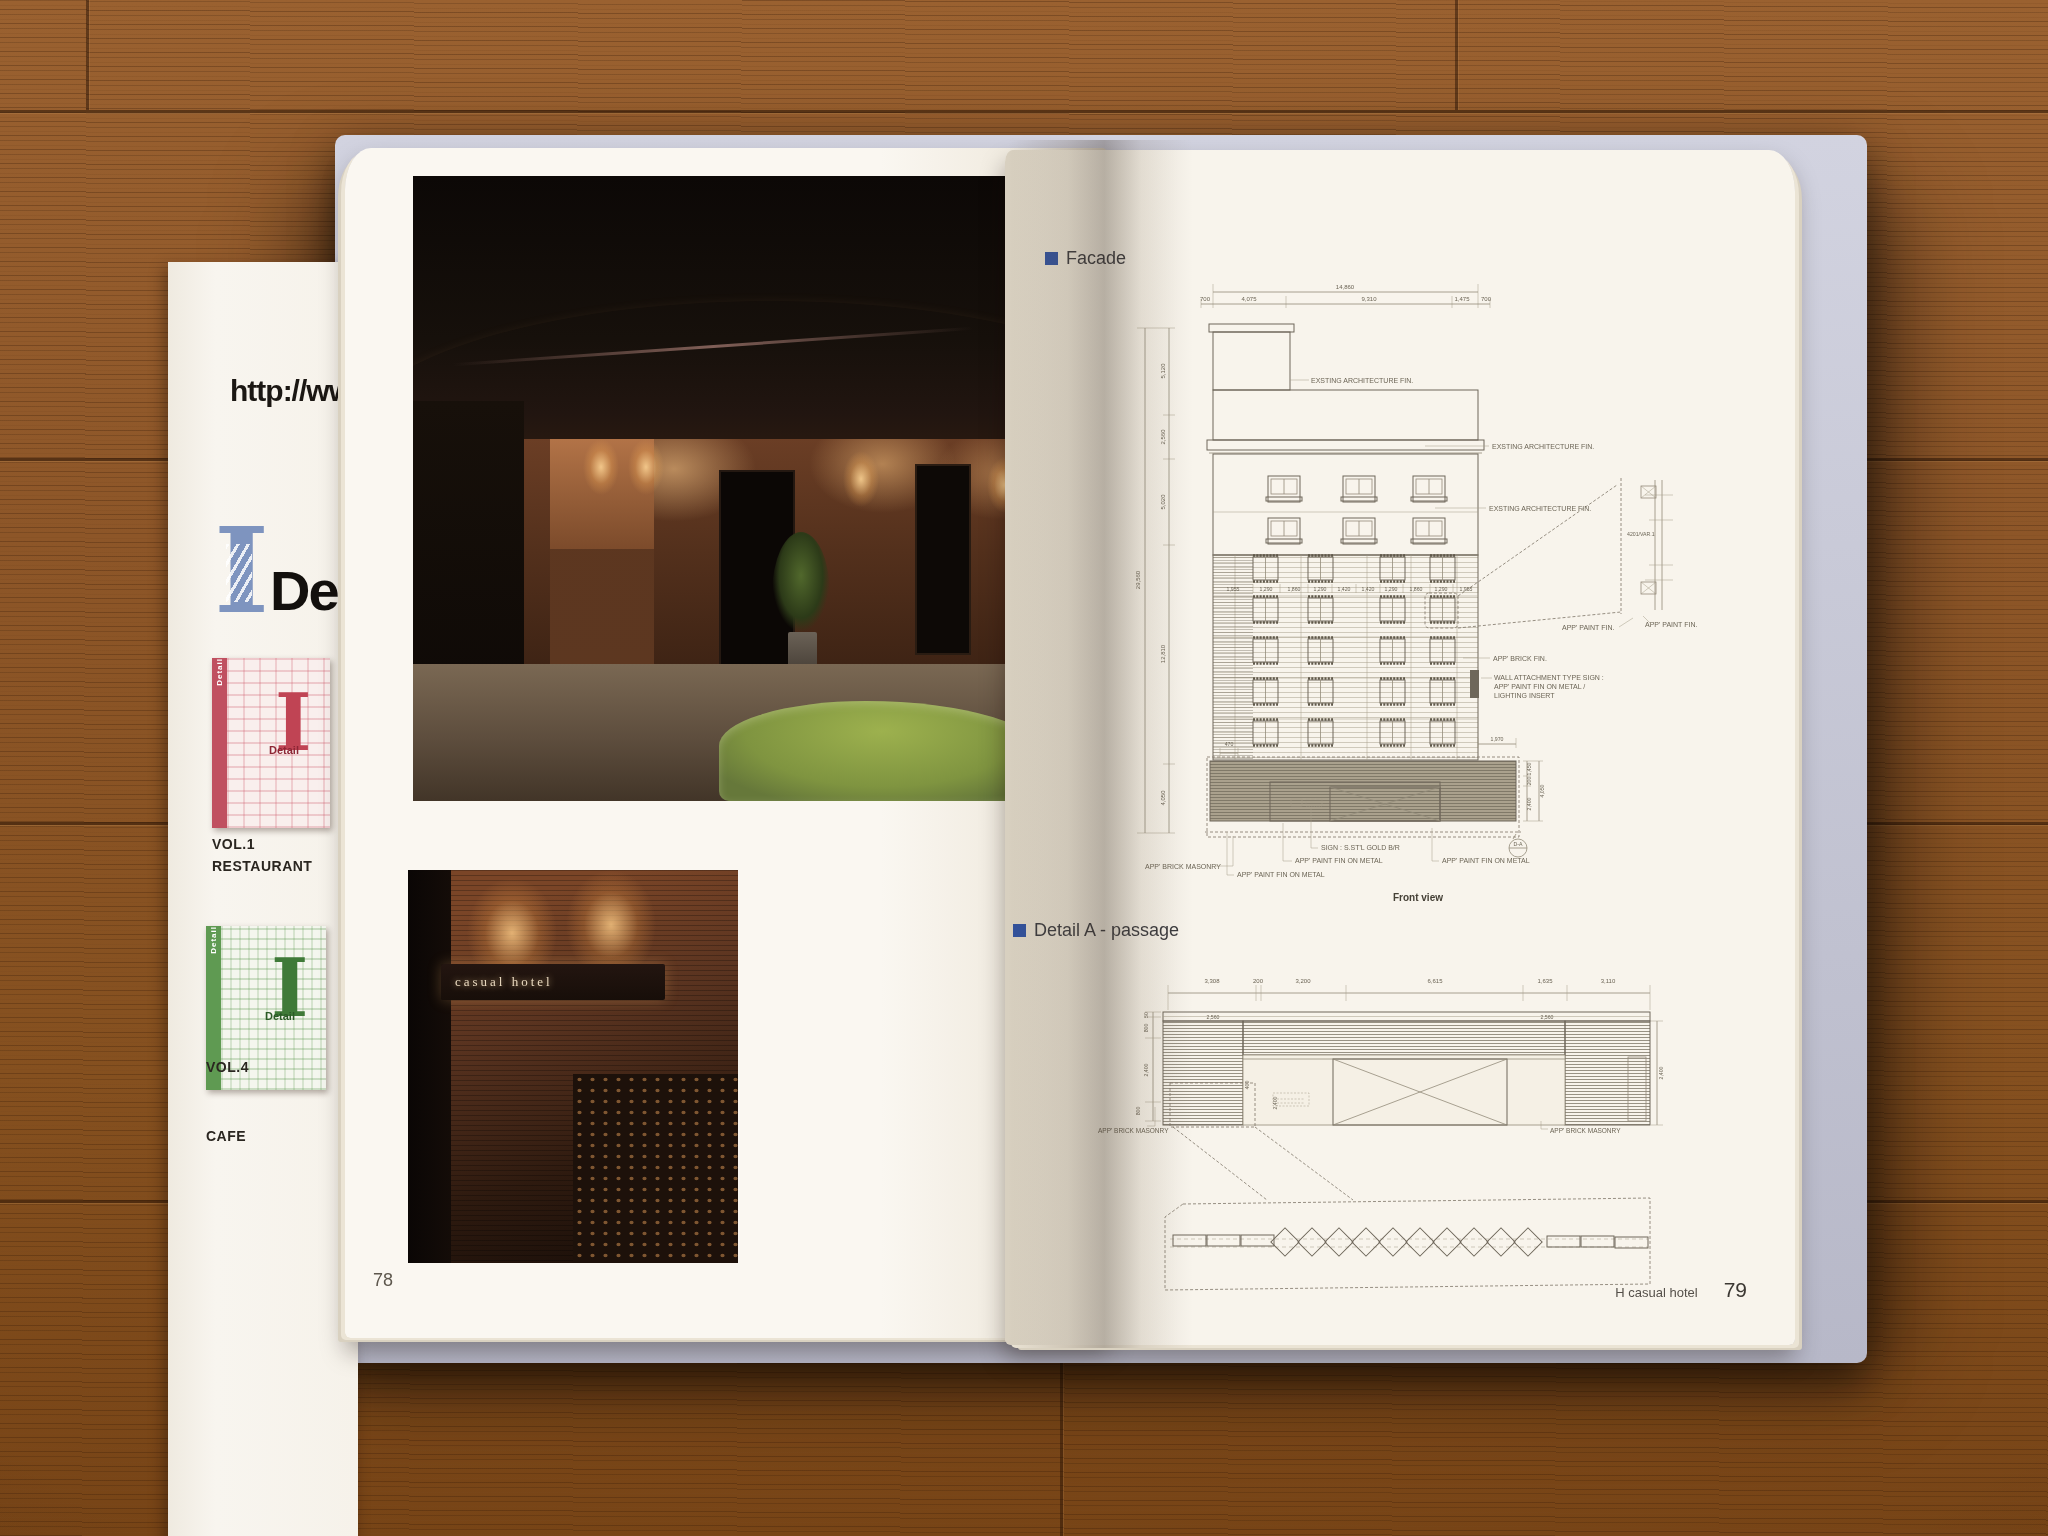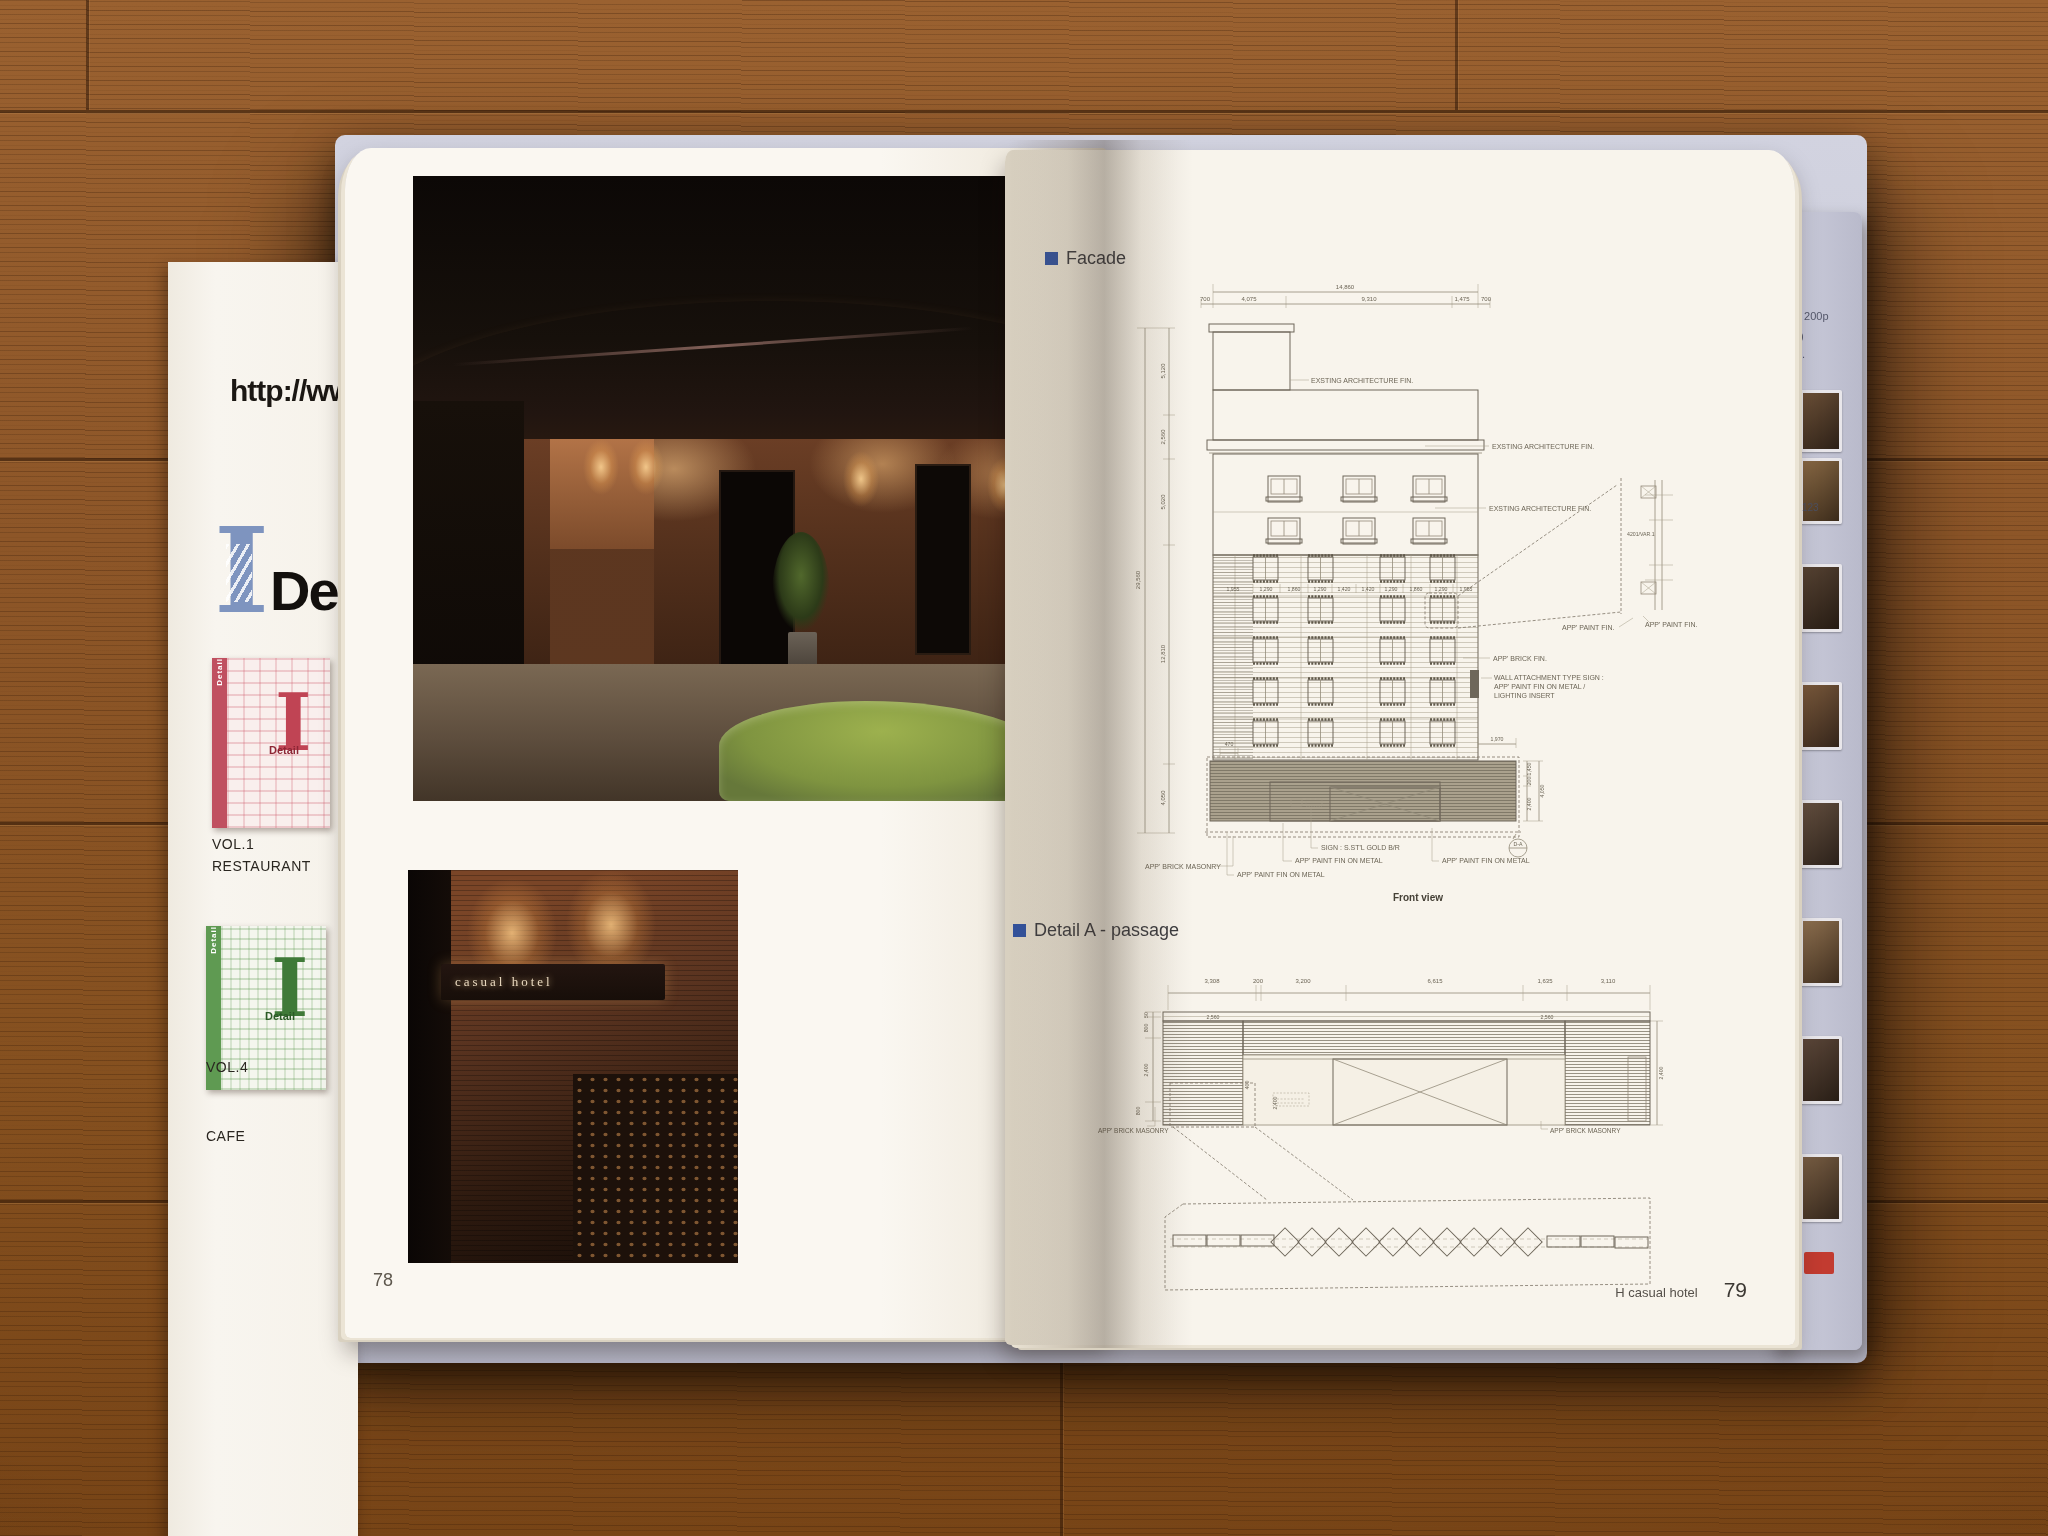--- a/index.html
+++ b/index.html
@@ -26,21 +26,21 @@
   .insert .url{position:absolute;left:62px;top:112px;font-size:30px;font-weight:bold;color:#1b1713;letter-spacing:-1px;white-space:nowrap;}
   .logo-i{position:absolute;left:46px;top:250px;font-family:"DejaVu Serif","Liberation Serif",serif;font-size:118px;line-height:1;color:#7e94bf;font-weight:bold;}
   .logo-i:after{content:"";position:absolute;left:12px;top:32px;width:26px;height:58px;background:repeating-linear-gradient(120deg,rgba(255,255,255,.85) 0 3px,rgba(0,0,0,0) 3px 9px);}
   .logo-de{position:absolute;left:102px;top:296px;font-size:56px;font-weight:bold;color:#13100d;letter-spacing:-2px;white-space:nowrap;}
   .mini-book{position:absolute;background:#f8f3f0;box-shadow:2px 3px 6px rgba(40,20,10,.35);display:flex;}
   .mini-spine{width:15px;height:100%;}
   .mini-cover{position:relative;flex:1;overflow:hidden;}
   .mini-i{position:absolute;font-family:"DejaVu Serif","Liberation Serif",serif;font-weight:bold;line-height:1;}
   .mini-label{position:absolute;font-size:11px;font-weight:bold;}
   .spine-text{writing-mode:vertical-rl;transform:rotate(180deg);color:#fff;font-size:8px;font-weight:bold;margin:auto;letter-spacing:1px;}
-  .vol{position:absolute;font-size:14px;font-weight:normal;color:#2a2620;letter-spacing:.5px;}
+  .vol{position:absolute;font-size:14px;font-weight:bold;color:#2a2620;letter-spacing:.5px;}
 
   .page{position:absolute;overflow:hidden;}
   .page-left{left:345px;top:148px;width:765px;height:1190px;background:linear-gradient(90deg,#faf7f1 70%, #efe9dd 90%, #ded5c5 99%);
     border-radius:26px 8px 6px 6px / 42px 12px 6px 6px;box-shadow:-5px 3px 0 -1px #ebe4d5, -10px 7px 0 -3px #d9d1c0, 0 14px 24px rgba(20,10,4,.35);}
   .page-right{left:1005px;top:150px;width:790px;height:1195px;background:linear-gradient(90deg,#d8d0c0 1%, #ece6d8 8%, #f8f4ec 22%);
     border-radius:8px 26px 6px 6px / 12px 42px 6px 6px;box-shadow:5px 4px 0 -1px #ebe4d5, 10px 8px 0 -3px #d9d1c0, 0 14px 24px rgba(20,10,4,.35);}
   .gutter{position:absolute;left:1008px;top:140px;width:185px;height:1208px;pointer-events:none;
     background:linear-gradient(90deg,rgba(0,0,0,0) 0%, rgba(97,80,62,.20) 32%, rgba(66,53,41,.33) 52%, rgba(97,80,62,.12) 72%, rgba(0,0,0,0) 100%);}
   .pagenum{position:absolute;color:#5d574d;font-size:18px;}
 
@@ -101,35 +101,20 @@
   <div class="seam" style="top:458px"></div>
   <div class="seam" style="top:822px"></div>
   <div class="seam" style="top:1200px"></div>
   <div class="vjoint" style="left:86px;top:0;height:110px"></div>
   <div class="vjoint" style="left:1455px;top:0;height:110px"></div>
   <div class="vjoint" style="left:1060px;top:1200px;height:336px"></div>
 
   <div class="book-shadow"></div>
   <div class="cover"></div>
 
-  <div class="edge-page">
-    <div class="edge-note" style="left:28px;top:98px">: 200p</div>
-    <div class="edge-note" style="left:24px;top:118px">0)</div>
-    <div class="edge-note" style="left:26px;top:136px">d.</div>
-    <div class="edge-thumb" style="top:178px;height:56px;background:linear-gradient(135deg,#6d5138,#2b1f16)"></div>
-    <div class="edge-thumb" style="top:246px;height:60px;background:linear-gradient(135deg,#8a6a45,#3a2a1a)"></div>
-    <div class="edge-ref" style="left:32px;top:290px">123</div>
-    <div class="edge-thumb" style="top:352px;height:62px;background:linear-gradient(135deg,#584434,#241a12)"></div>
-    <div class="edge-thumb" style="top:470px;height:62px;background:linear-gradient(135deg,#7b5a3c,#33241a)"></div>
-    <div class="edge-thumb" style="top:588px;height:62px;background:linear-gradient(135deg,#655040,#2a2019)"></div>
-    <div class="edge-thumb" style="top:706px;height:62px;background:linear-gradient(135deg,#8f7150,#3d2c1d)"></div>
-    <div class="edge-thumb" style="top:824px;height:62px;background:linear-gradient(135deg,#5d483a,#271d15)"></div>
-    <div class="edge-thumb" style="top:942px;height:62px;background:linear-gradient(135deg,#7a5f44,#31241a)"></div>
-    <div class="edge-tab" style="top:1040px"></div>
-  </div>
 
   <div class="insert">
     <div class="url">http://ww</div>
     <div class="logo-i">I</div>
     <div class="logo-de">De</div>
 
     <div class="mini-book" style="left:44px;top:396px;width:118px;height:170px">
       <div class="mini-spine" style="background:#c05060">
         <div class="spine-text">Detail</div>
       </div>

